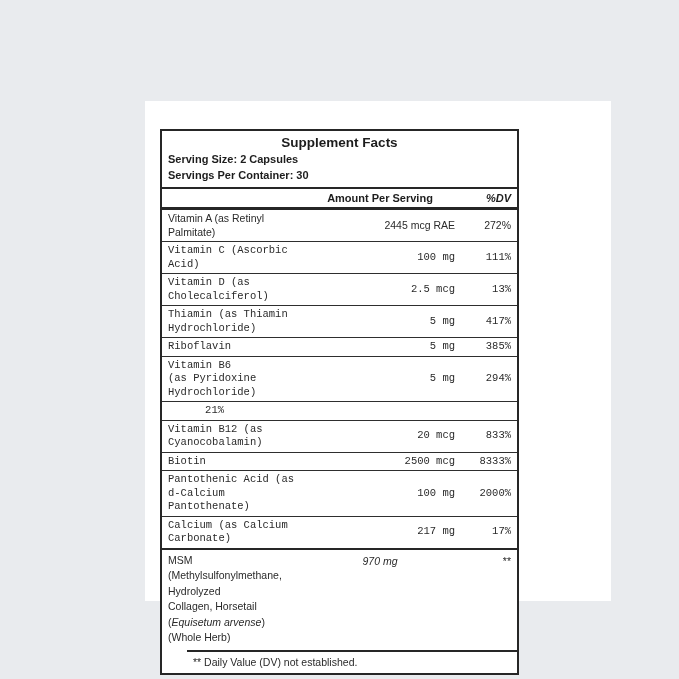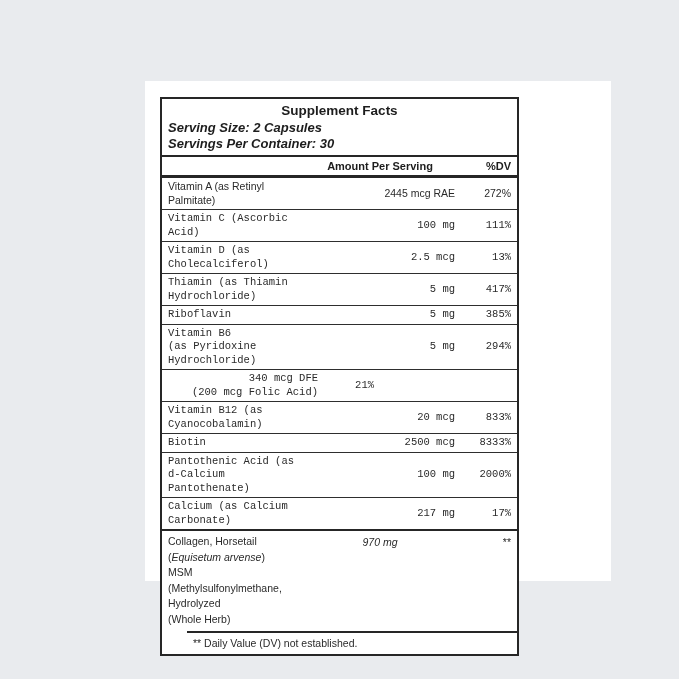--- a/index.html
+++ b/index.html
@@ -7,61 +7,60 @@
   body {
     background: #e9ebee;
     font-family: "Liberation Sans", "DejaVu Sans", sans-serif;
     color: #252525;
     position: relative;
     overflow: hidden;
   }
   .card {
     position: absolute;
     left: 145px;
-    top: 81px;
+    top: 101px;
     width: 466px;
     height: 500px;
     background: #ffffff;
-    padding: 16px 15px 0 15px;
+    padding: 28px 15px 0 15px;
   }
   .facts-table {
     width: 359px;
     border: 2px solid #262626;
     background: #ffffff;
   }
   .header-block {
     padding: 2px 6px 4px 6px;
     border-bottom: 2px solid #262626;
   }
   .facts-title {
     text-align: center;
     font-weight: bold;
     font-size: 13.5px;
     line-height: 19px;
     color: #1d1d1d;
   }
   .serving-line {
     font-weight: bold;
-    font-size: 13px;
+    font-size: 11px;
     line-height: 15.5px;
     color: #1d1d1d;
-    font-style: italic;
   }
   .col-header {
     display: flex;
     align-items: center;
     padding: 3px 6px;
     border-bottom: 3px solid #262626;
     font-weight: bold;
     font-size: 11px;
     color: #1d1d1d;
   }
   .col-name-spacer { flex: 1; }
   .col-amount { width: 150px; text-align: center; }
-  .col-dv { width: 56px; text-align: right; }
+  .col-dv { width: 56px; text-align: right; font-style: italic; }
   .rows .row {
     display: flex;
     align-items: center;
     padding: 2px 6px;
     font-size: 10.5px;
     line-height: 13.5px;
     min-height: 18px;
     color: #2a2a2a;
   }
   .rows .row + .row { border-top: 1px solid #2e2e2e; font-family: Liberation Mono, monospace; }
@@ -137,24 +136,20 @@
         </div>
         <div class="row">
           <div class="cell-name">
             <div class="">Vitamin B6</div>
             <div class="">(as Pyridoxine Hydrochloride)</div>
           </div>
           <div class="cell-amount">5 mg</div>
           <div class="cell-dv">294%</div>
         </div>
         <div class="row">
-          <div class="cell-amount">
-            <div class="">340 mcg DFE</div>
-            <div class="">(200 mcg Folic Acid)</div>
-          </div>
           <div class="cell-dv">21%</div>
         </div>
         <div class="row">
           <div class="cell-name">Vitamin B12 (as Cyanocobalamin)</div>
           <div class="cell-amount">20 mcg</div>
           <div class="cell-dv">833%</div>
         </div>
         <div class="row">
           <div class="cell-name">Biotin</div>
           <div class="cell-amount">2500 mcg</div>
@@ -167,22 +162,22 @@
         </div>
         <div class="row">
           <div class="cell-name">Calcium (as Calcium Carbonate)</div>
           <div class="cell-amount">217 mg</div>
           <div class="cell-dv">17%</div>
         </div>
       </div>
 
     <div class="blend-section">
       <div class="blend-left">
+        <div>MSM (Methylsulfonylmethane, Hydrolyzed</div>
         <div><span>Collagen, Horsetail (</span><span class="italic">Equisetum arvense</span><span>)</span></div>
-        <div>MSM (Methylsulfonylmethane, Hydrolyzed</div>
         <div>(Whole Herb)</div>
       </div>
       <div class="blend-amount">970 mg</div>
       <div class="blend-dv">**</div>
     </div>
 
     <div class="footnote-row">** Daily Value (DV) not established.</div>
 
   </div>
 

